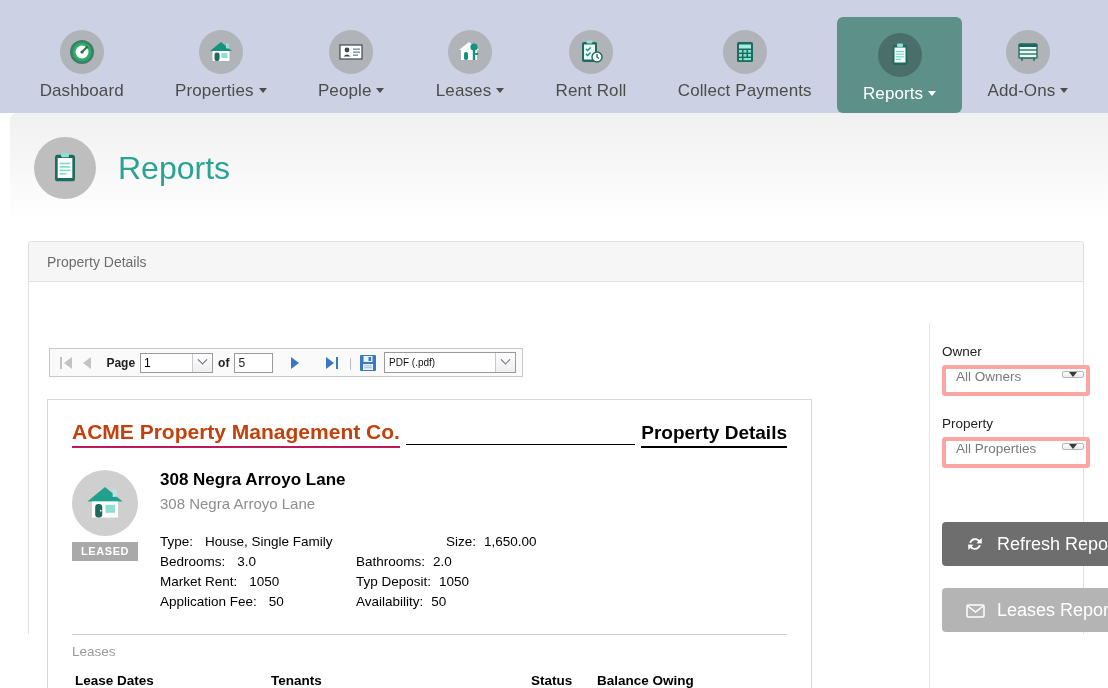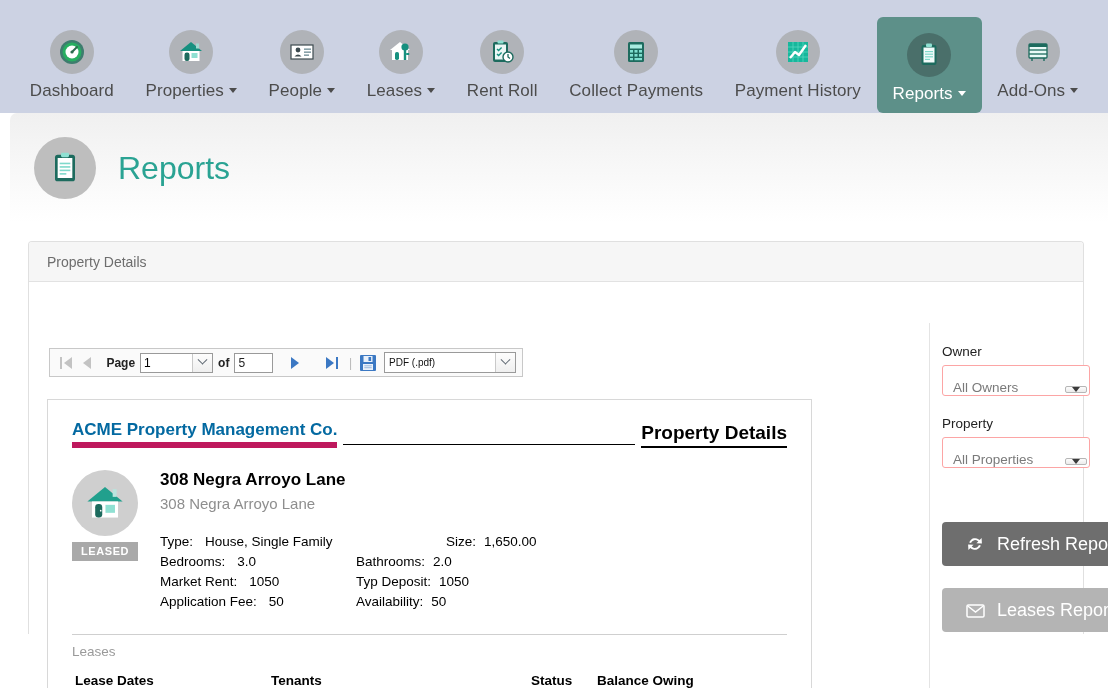--- a/index.html
+++ b/index.html
@@ -216,22 +216,22 @@
     padding: 20px 24px 0 24px;
     overflow: hidden;
   }
   .rp-header {
     display: flex;
     justify-content: space-between;
     align-items: flex-end;
     padding-bottom: 5px;
   }
   .rp-company {
-    font-size: 17px; font-weight: bold; color: #0369a1;
-    border-bottom: 6px solid #be185d;
+    font-size: 21px; font-weight: bold; color: #c2410c;
+    border-bottom: 2px solid #be185d;
     padding-bottom: 2px;
     flex: 0 0 auto;
   }
   .rp-rule {
     flex: 1 1 auto;
     height: 1px;
     background: #000;
     margin: 0 6px 3px 6px;
   }
   .rp-reportname {
@@ -306,24 +306,24 @@
     left: 913px; top: 62px;
     width: 175px;
   }
   .sb-label {
     font-size: 13.5px;
     color: #222;
     margin-bottom: 6px;
   }
   .sb-select {
     width: 148px; height: 31px;
-    border: 1px solid #fca5a5;
+    border: 4px solid #fca5a5;
     border-radius: 3px;
     background: #ffffff;
-    display: flex; align-items: flex-end;
+    display: flex; align-items: flex-start;
     margin-bottom: 20px;
     cursor: pointer;
   }
   .sb-select-text {
     flex: 1 1 auto;
     display: flex; align-items: center;
     padding-left: 10px;
     font-size: 13.5px;
     color: #7a7a7a;
   }
@@ -451,37 +451,20 @@
           <rect x="9" y="17" width="3" height="2.6" fill="#7fe0d0"></rect>
           <rect x="13.5" y="17" width="3" height="2.6" fill="#7fe0d0"></rect>
           <rect x="18" y="17" width="3" height="2.6" fill="#7fe0d0"></rect>
           <rect x="9" y="21" width="3" height="2.2" fill="#7fe0d0"></rect>
           <rect x="13.5" y="21" width="7.5" height="2.2" fill="#7fe0d0"></rect>
         </svg>
       </span>
       <span class="nav-label">Collect Payments</span>
     </div>
 
-    <div class="nav-item">
-      <span class="nav-icon">
-        <svg width="30" height="30" viewBox="0 0 30 30">
-          <rect x="5" y="5" width="20" height="20" fill="#17b79c"></rect>
-          <g stroke="#56d7c0" stroke-width="0.8">
-            <line x1="5" y1="10" x2="25" y2="10"></line>
-            <line x1="5" y1="15" x2="25" y2="15"></line>
-            <line x1="5" y1="20" x2="25" y2="20"></line>
-            <line x1="10" y1="5" x2="10" y2="25"></line>
-            <line x1="15" y1="5" x2="15" y2="25"></line>
-            <line x1="20" y1="5" x2="20" y2="25"></line>
-          </g>
-          <path d="M7 21 L12 15 L16 18 L23 8" stroke="#ffffff" stroke-width="2.4" fill="none" stroke-linejoin="round"></path>
-        </svg>
-      </span>
-      <span class="nav-label">Payment History</span>
-    </div>
 
     <div class="nav-item active">
       <span class="nav-icon">
         <svg width="30" height="30" viewBox="0 0 30 30">
           <rect x="7.5" y="5" width="15" height="20" rx="2" fill="#1d6b5e"></rect>
           <rect x="9.5" y="7.5" width="11" height="15" fill="#f2fbfa"></rect>
           <rect x="12" y="3.5" width="6" height="3.4" rx="1" fill="#8fe0d2"></rect>
           <g fill="#7fd9cb">
             <rect x="11" y="11" width="8" height="1.2"></rect>
             <rect x="11" y="13.6" width="8" height="1.2"></rect>

